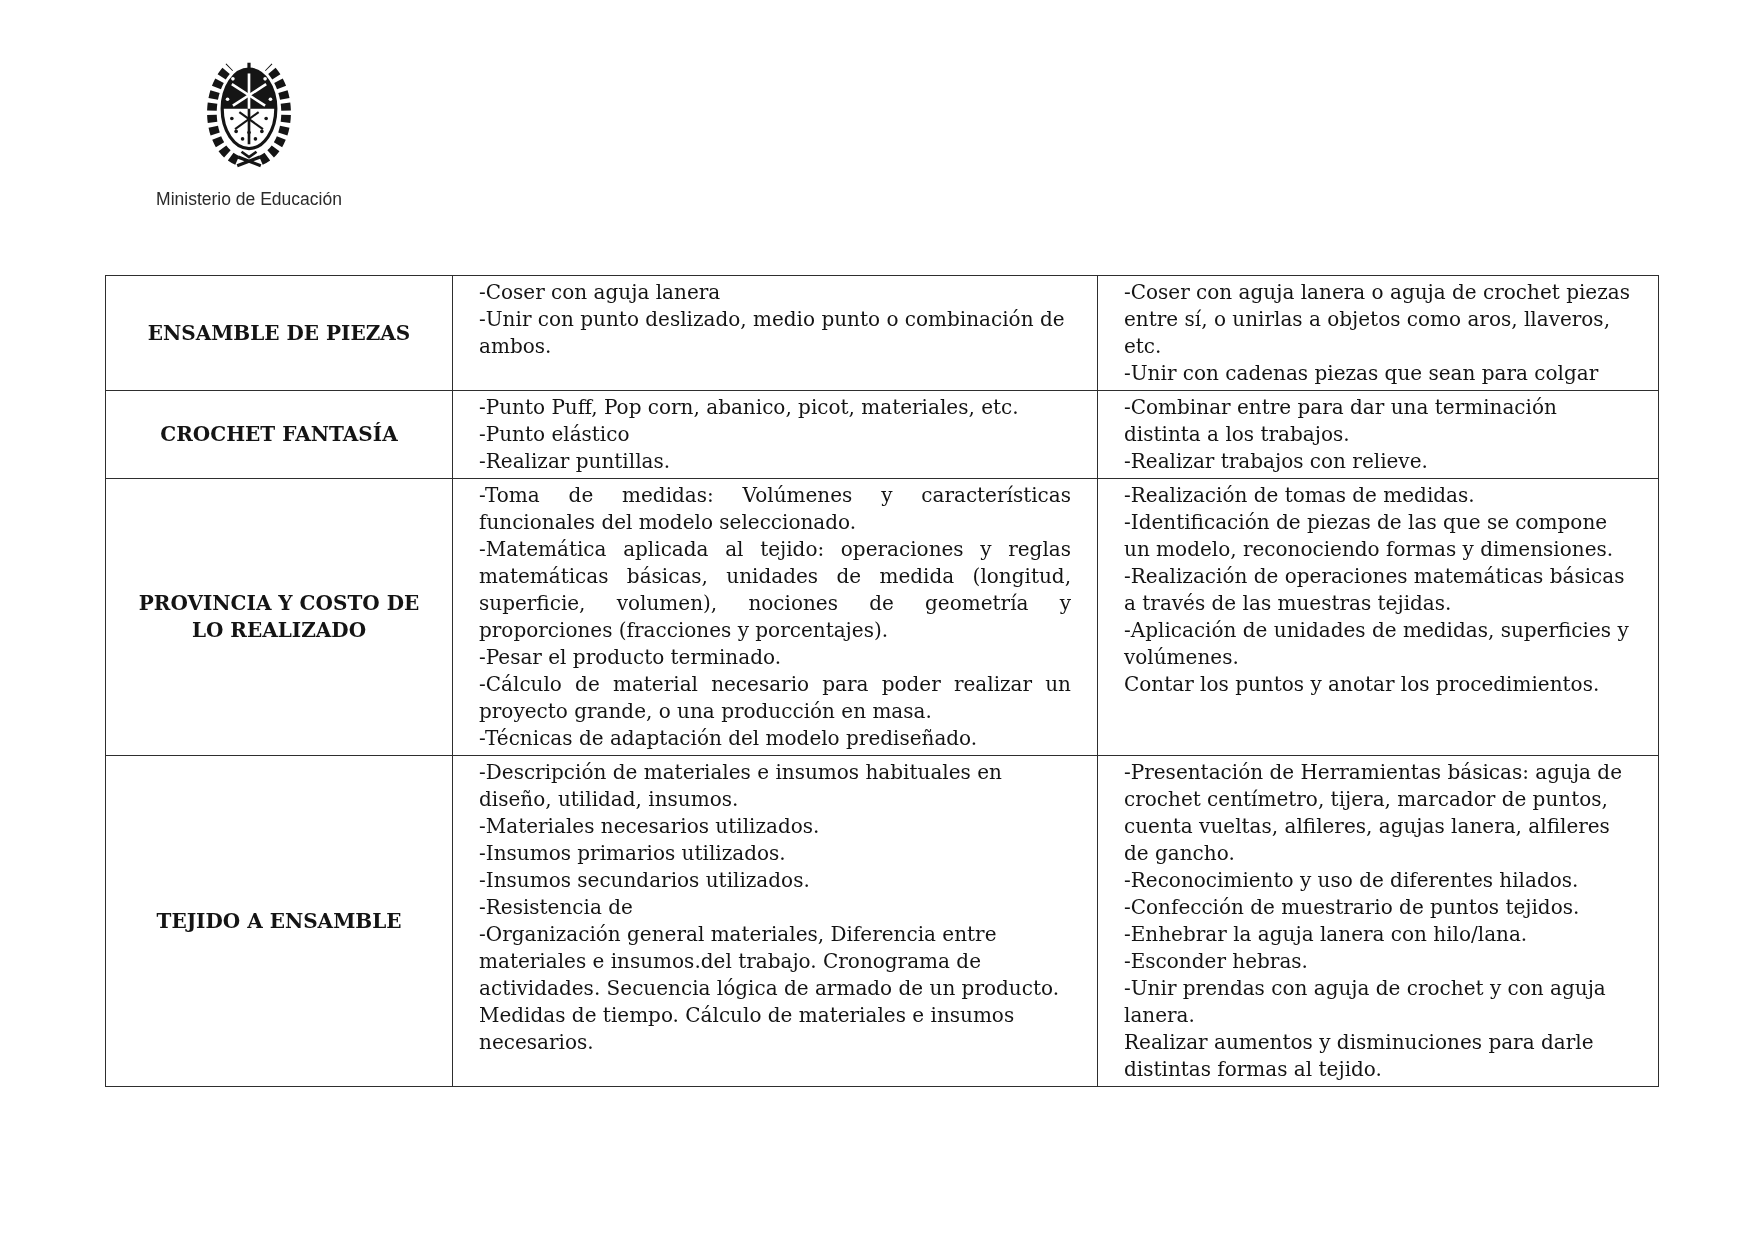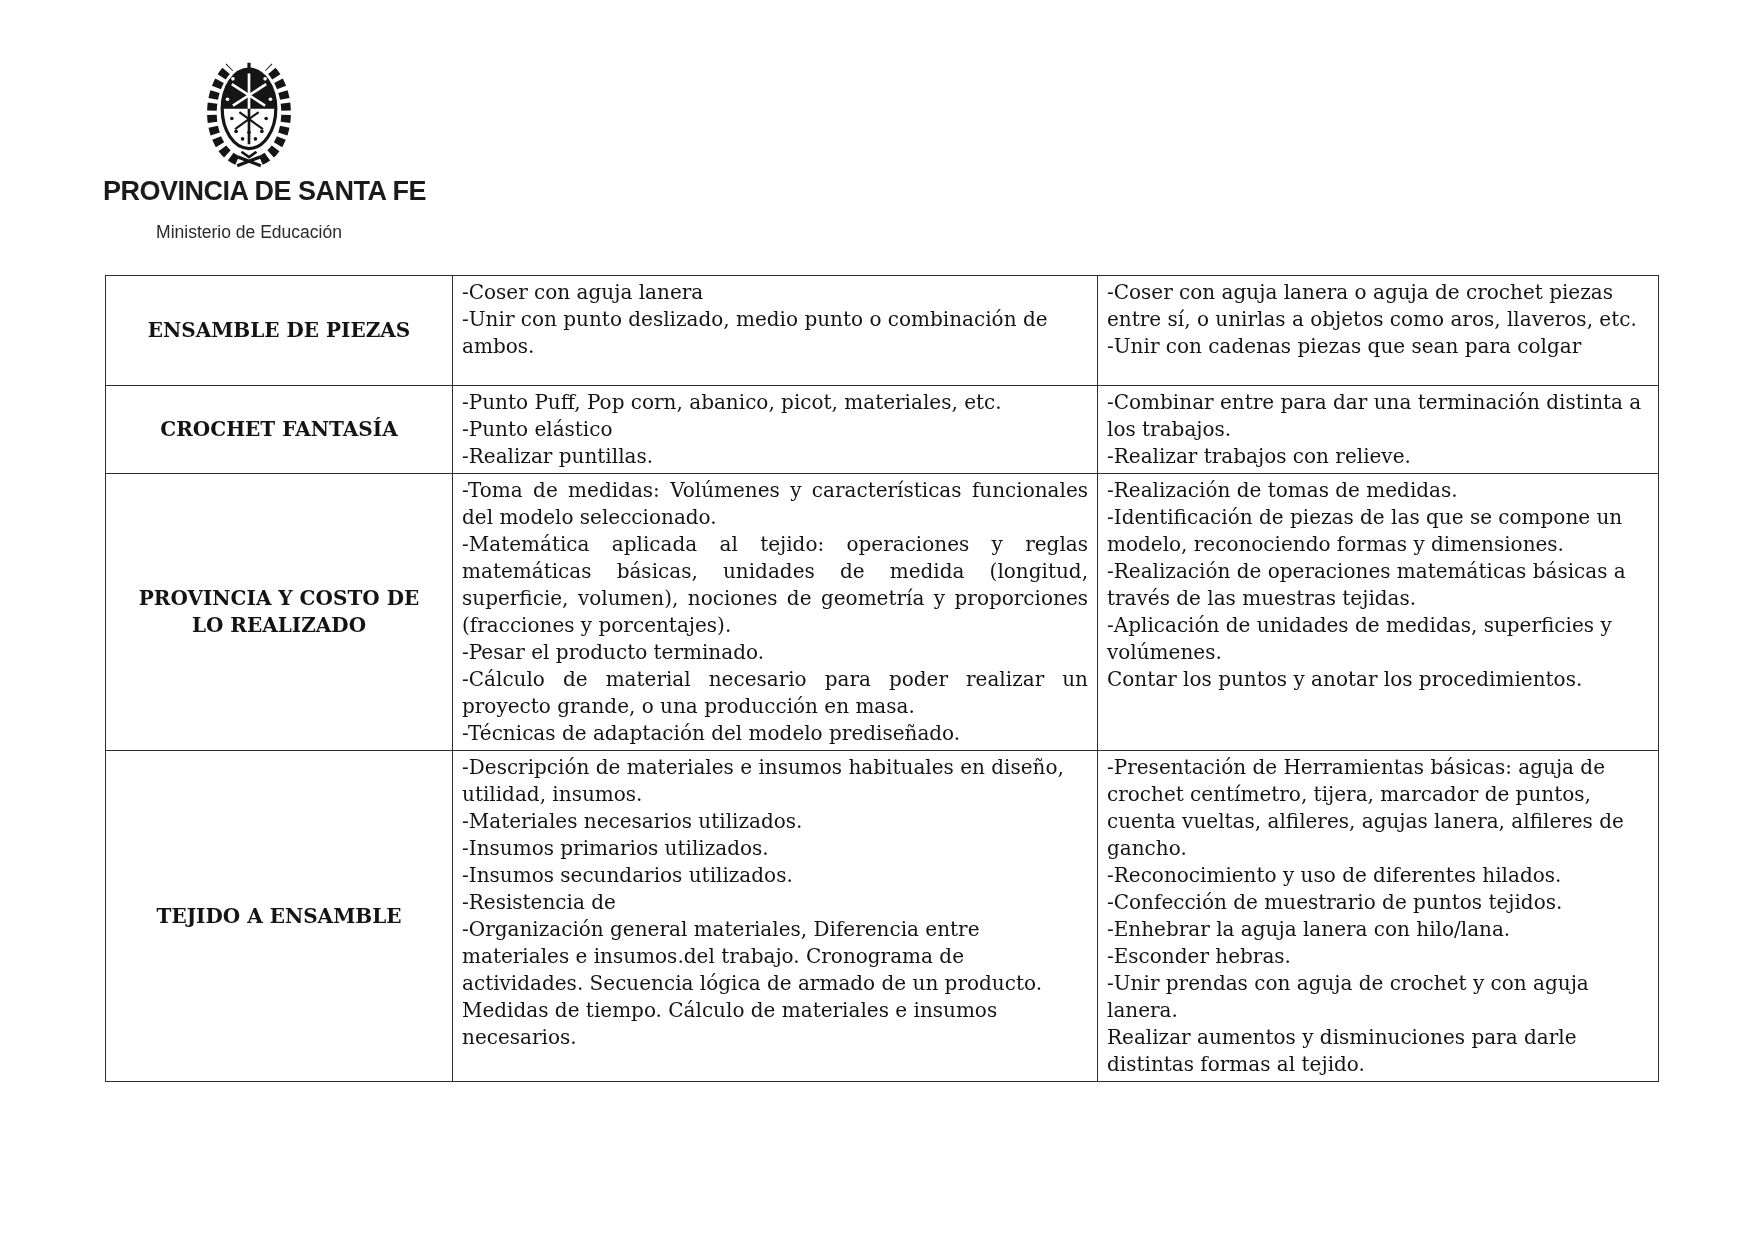--- a/index.html
+++ b/index.html
@@ -54,21 +54,21 @@
     border-collapse: collapse;
     table-layout: fixed;
   }
   .curriculum-table col.c1 { width: 347px; }
   .curriculum-table col.c2 { width: 645px; }
   .curriculum-table col.c3 { width: 561px; }
   .curriculum-table td {
     border: 1.5px solid #2e2e2e;
     font-size: 20px;
     line-height: 27px;
-    padding: 3px 9px;
+    padding: 3px 26px;
     box-sizing: border-box;
     overflow: hidden;
   }
   tr.r1 { height: 110px; }
   tr.r2 { height: 84px;  }
   tr.r3 { height: 267px; }
   tr.r4 { height: 327px; }
   td.title-cell {
     text-align: center;
     vertical-align: middle;
@@ -119,21 +119,20 @@
         <circle cx="43" cy="74" r="1.7" fill="#151515"></circle>
         <circle cx="67" cy="74" r="1.7" fill="#151515"></circle>
         <circle cx="49" cy="81" r="1.7" fill="#151515"></circle>
         <circle cx="61" cy="81" r="1.7" fill="#151515"></circle>
         <circle cx="55" cy="75" r="1.7" fill="#151515"></circle>
 
         <path d="M 45 98 L 66 106 M 65 98 L 44 106" stroke="#151515" stroke-width="3" fill="none"></path>
         <path d="M 48 93 L 55 98 L 62 93" stroke="#151515" stroke-width="2.5" fill="none"></path>
       </svg>
     </span>
-    <div class="org-name">PROVINCIA DE SANTA FE</div>
     <div class="org-subtitle">Ministerio de Educación</div>
   </header>
 
   <table class="curriculum-table">
     <colgroup>
       <col class="c1">
         <col class="c2">
         <col class="c3">
     </colgroup>
     <tbody>

